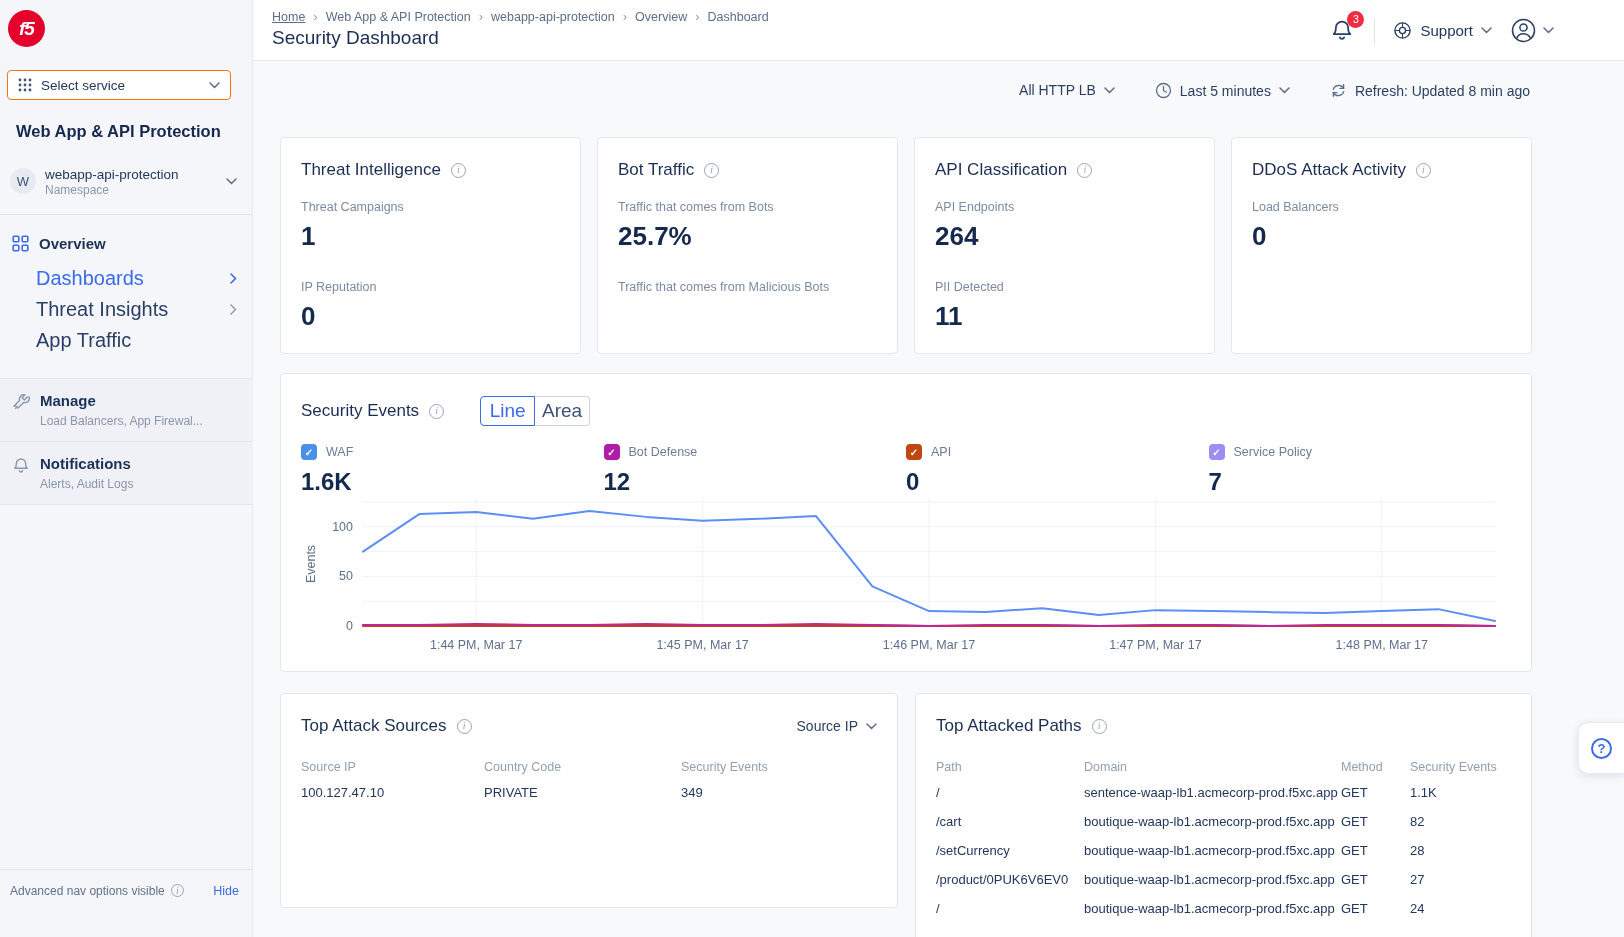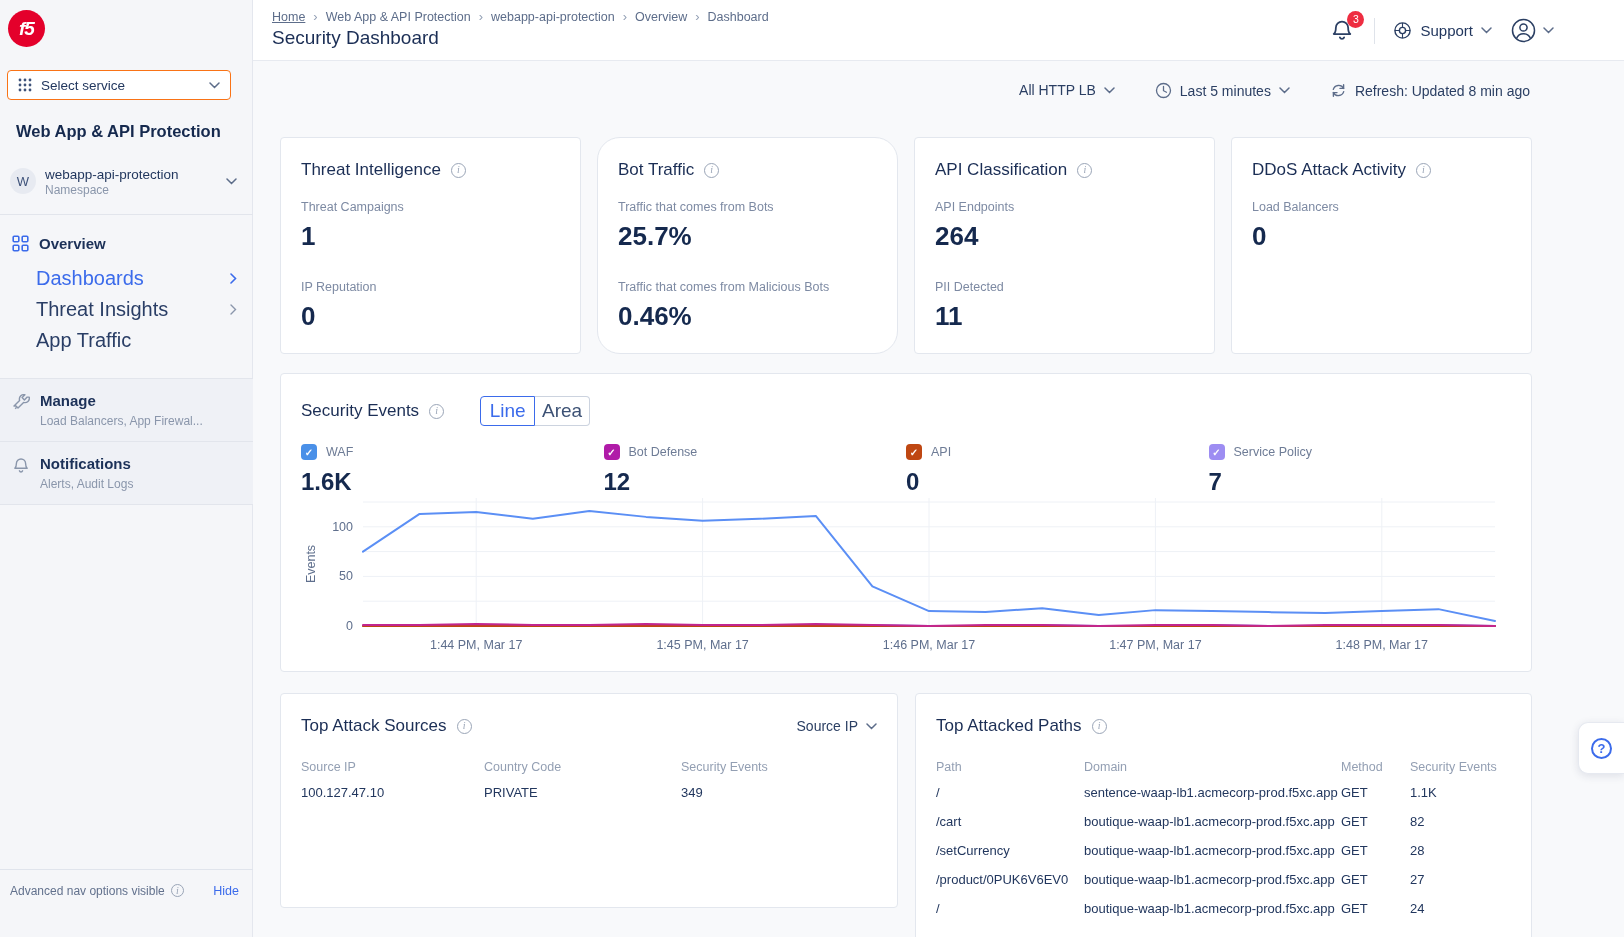--- a/index.html
+++ b/index.html
@@ -304,29 +304,28 @@
     <div class="card-title-row">
       <span class="card-title">Threat Intelligence</span>
       <span class="info-icon"></span>
     </div>
     <div class="metric-label m1">Threat Campaigns</div>
     <div class="metric-value">1</div>
     <div class="metric-label m2">IP Reputation</div>
     <div class="metric-value">0</div>
   </div>
 
-  <div class="card stat-card" style="left:344px;border-radius:23px;">
+  <div class="card stat-card" style="left:344px;">
     <div class="card-title-row">
       <span class="card-title">Bot Traffic</span>
       <span class="info-icon"></span>
     </div>
     <div class="metric-label m1">Traffic that comes from Bots</div>
     <div class="metric-value">25.7%</div>
     <div class="metric-label m2">Traffic that comes from Malicious Bots</div>
-    <div class="metric-value">0.46%</div>
   </div>
 
   <div class="card stat-card" style="left:661px;">
     <div class="card-title-row">
       <span class="card-title">API Classification</span>
       <span class="info-icon"></span>
     </div>
     <div class="metric-label m1">API Endpoints</div>
     <div class="metric-value">264</div>
     <div class="metric-label m2">PII Detected</div>

